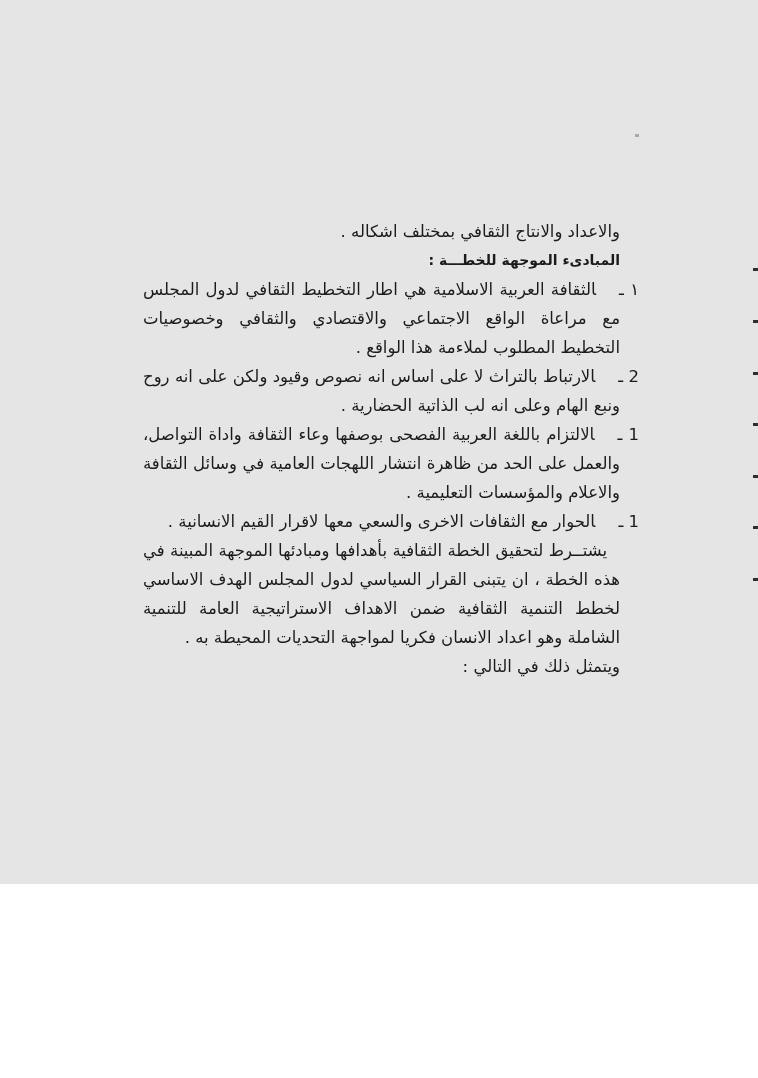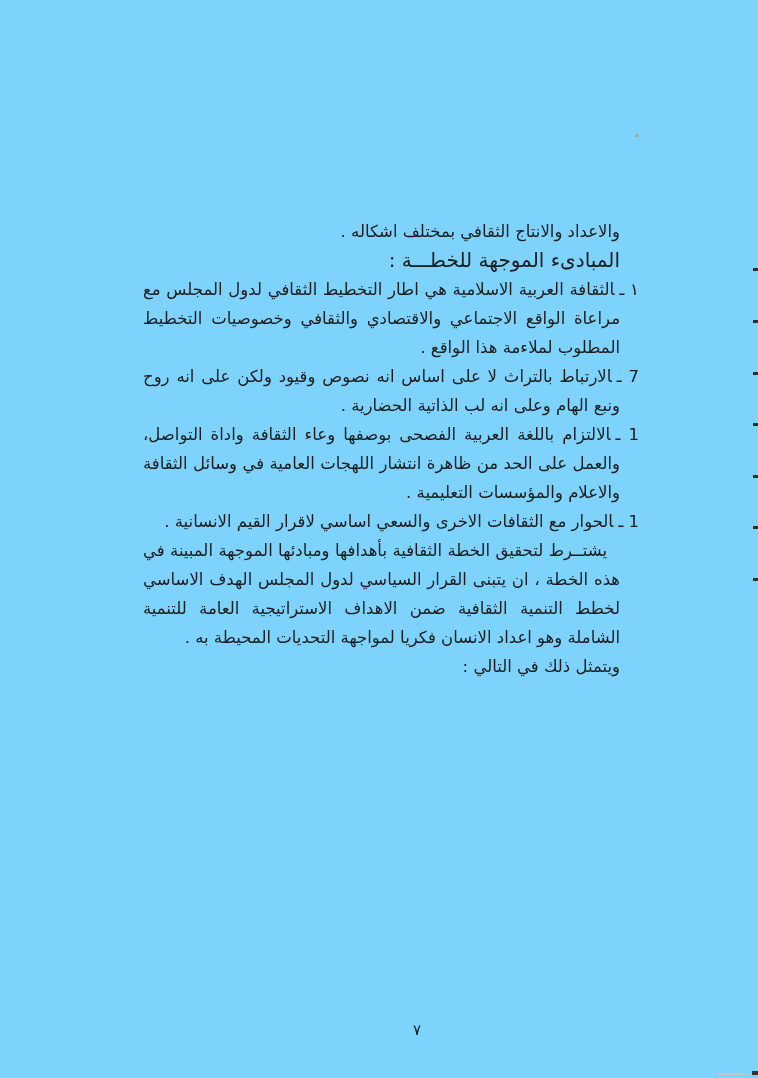--- a/index.html
+++ b/index.html
@@ -3,22 +3,22 @@
 <meta charset="utf-8">
 <style>
   html, body {
     margin: 0;
     padding: 0;
     background: #ffffff;
   }
   .page {
     position: relative;
     width: 758px;
-    height: 1078px;
-    background: #7dd3fc;
+    height: 884px;
+    background: #e5e5e5;
     overflow: hidden;
     direction: rtl;
     font-family: "DejaVu Sans", sans-serif;
     color: #1b1b1b;
   }
   .text-block {
     position: absolute;
     top: 217px;
     right: 138px;
     width: 477px;
@@ -29,30 +29,30 @@
     text-justify: inter-word;
   }
   .text-block p, .text-block h2, .text-block div {
     margin: 0;
     padding: 0;
   }
   .intro-line {
     text-align: right;
   }
   .section-heading {
-    font-size: 20px;
-    font-weight: normal;
+    font-size: 14px;
+    font-weight: bold;
     text-align: right;
   }
   .list-item {
     padding-right: 8px;
     text-indent: -19px; 
   }
   .item-marker {
-    margin-left: 5px;
+    margin-left: 23px;
     white-space: nowrap;
   }
   .body-paragraph {
     text-indent: 13px;
   }
   .closing-line {
     padding-right: 62px;
   }
   .page-number {
     position: absolute;
@@ -101,27 +101,27 @@
   <main class="text-block">
 
     <p class="intro-line">والاعداد والانتاج الثقافي بمختلف اشكاله .</p>
 
     <h2 class="section-heading">المبادىء الموجهة للخطـــة :</h2>
 
     <div class="list-item">
       <span class="item-marker">١ ـ</span><span>الثقافة العربية الاسلامية هي اطار التخطيط الثقافي لدول المجلس مع مراعاة الواقع الاجتماعي والاقتصادي والثقافي وخصوصيات التخطيط المطلوب لملاءمة هذا الواقع .</span>
     </div>
     <div class="list-item">
-      <span class="item-marker">7 ـ</span><span>الارتباط بالتراث لا على اساس انه نصوص وقيود ولكن على انه روح ونبع الهام وعلى انه لب الذاتية الحضارية .</span>
+      <span class="item-marker">2 ـ</span><span>الارتباط بالتراث لا على اساس انه نصوص وقيود ولكن على انه روح ونبع الهام وعلى انه لب الذاتية الحضارية .</span>
     </div>
     <div class="list-item">
       <span class="item-marker">1 ـ</span><span>الالتزام باللغة العربية الفصحى بوصفها وعاء الثقافة واداة التواصل، والعمل على الحد من ظاهرة انتشار اللهجات العامية في وسائل الثقافة والاعلام والمؤسسات التعليمية .</span>
     </div>
     <div class="list-item">
-      <span class="item-marker">1 ـ</span><span>الحوار مع الثقافات الاخرى والسعي اساسي لاقرار القيم الانسانية .</span>
+      <span class="item-marker">1 ـ</span><span>الحوار مع الثقافات الاخرى والسعي معها لاقرار القيم الانسانية .</span>
     </div>
 
 
     <p class="body-paragraph">يشتــرط لتحقيق الخطة الثقافية بأهدافها ومبادئها الموجهة المبينة في هذه الخطة ، ان يتبنى القرار السياسي لدول المجلس الهدف الاساسي لخطط التنمية الثقافية ضمن الاهداف الاستراتيجية العامة للتنمية الشاملة وهو اعداد الانسان فكريا لمواجهة التحديات المحيطة به .</p>
 
     <p class="closing-line">ويتمثل ذلك في التالي :</p>
 
   </main>
 
   <div class="page-number">٧</div>

